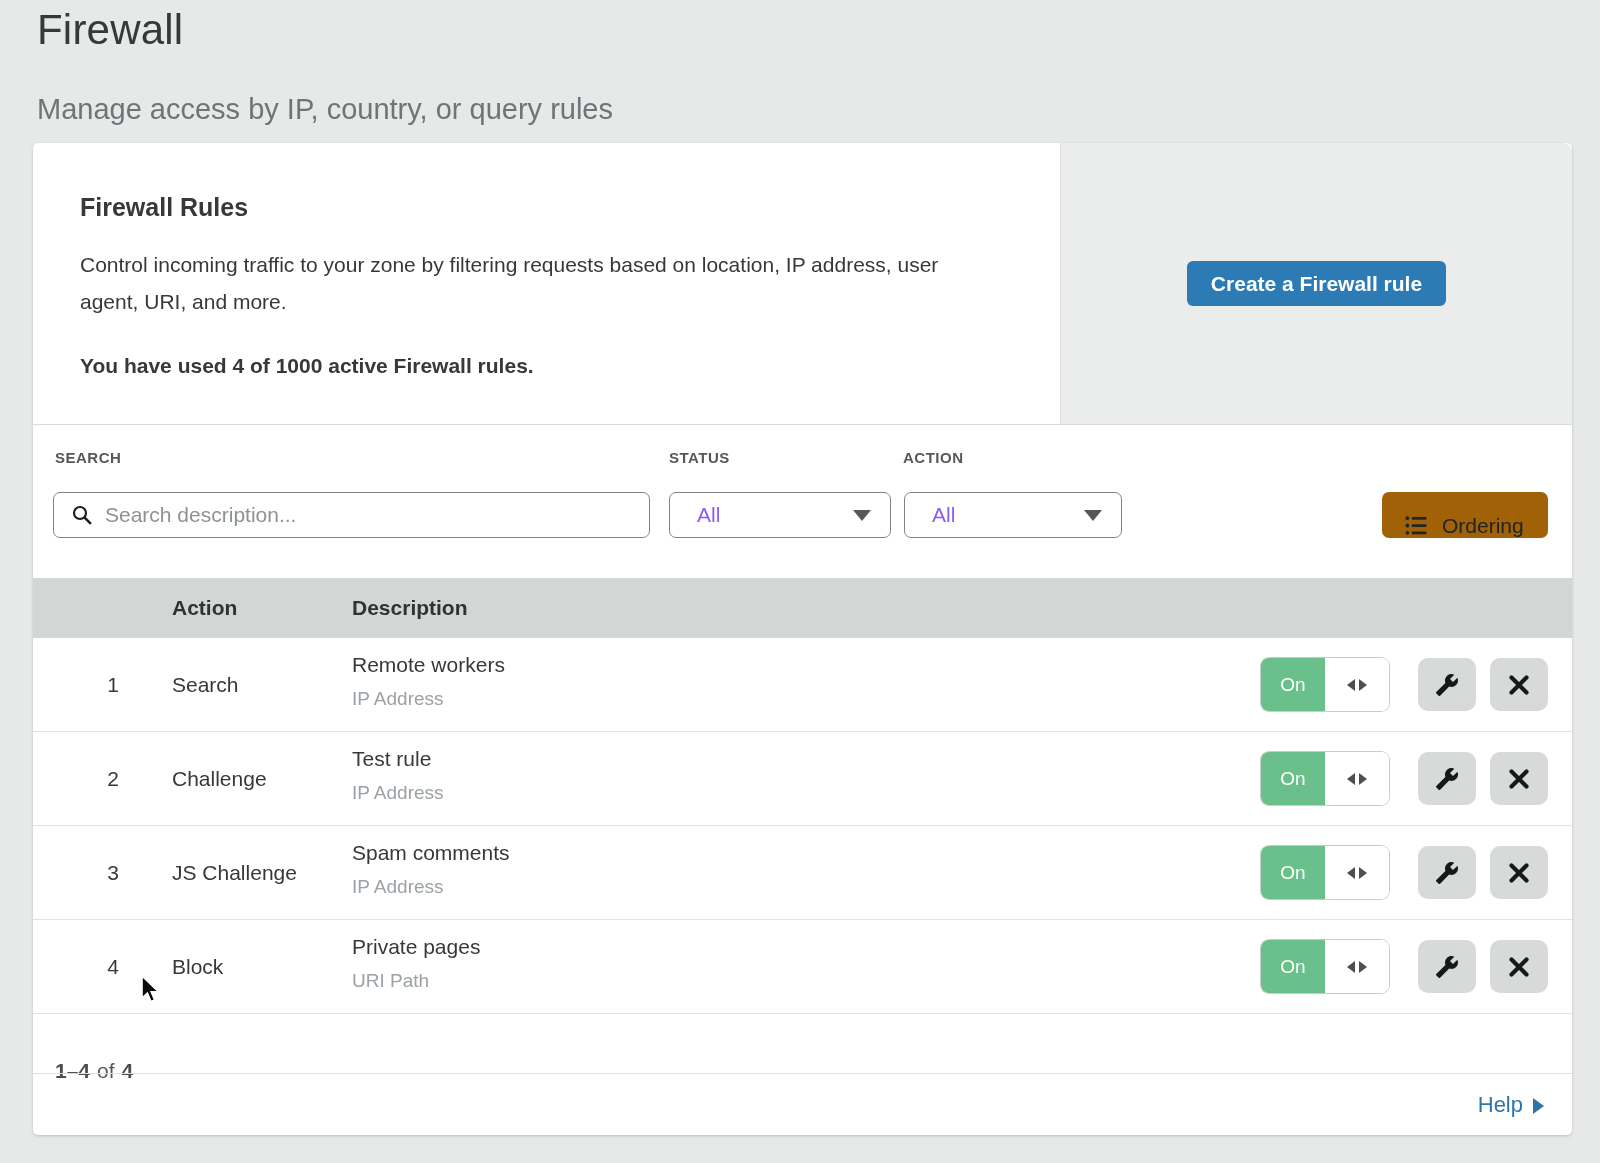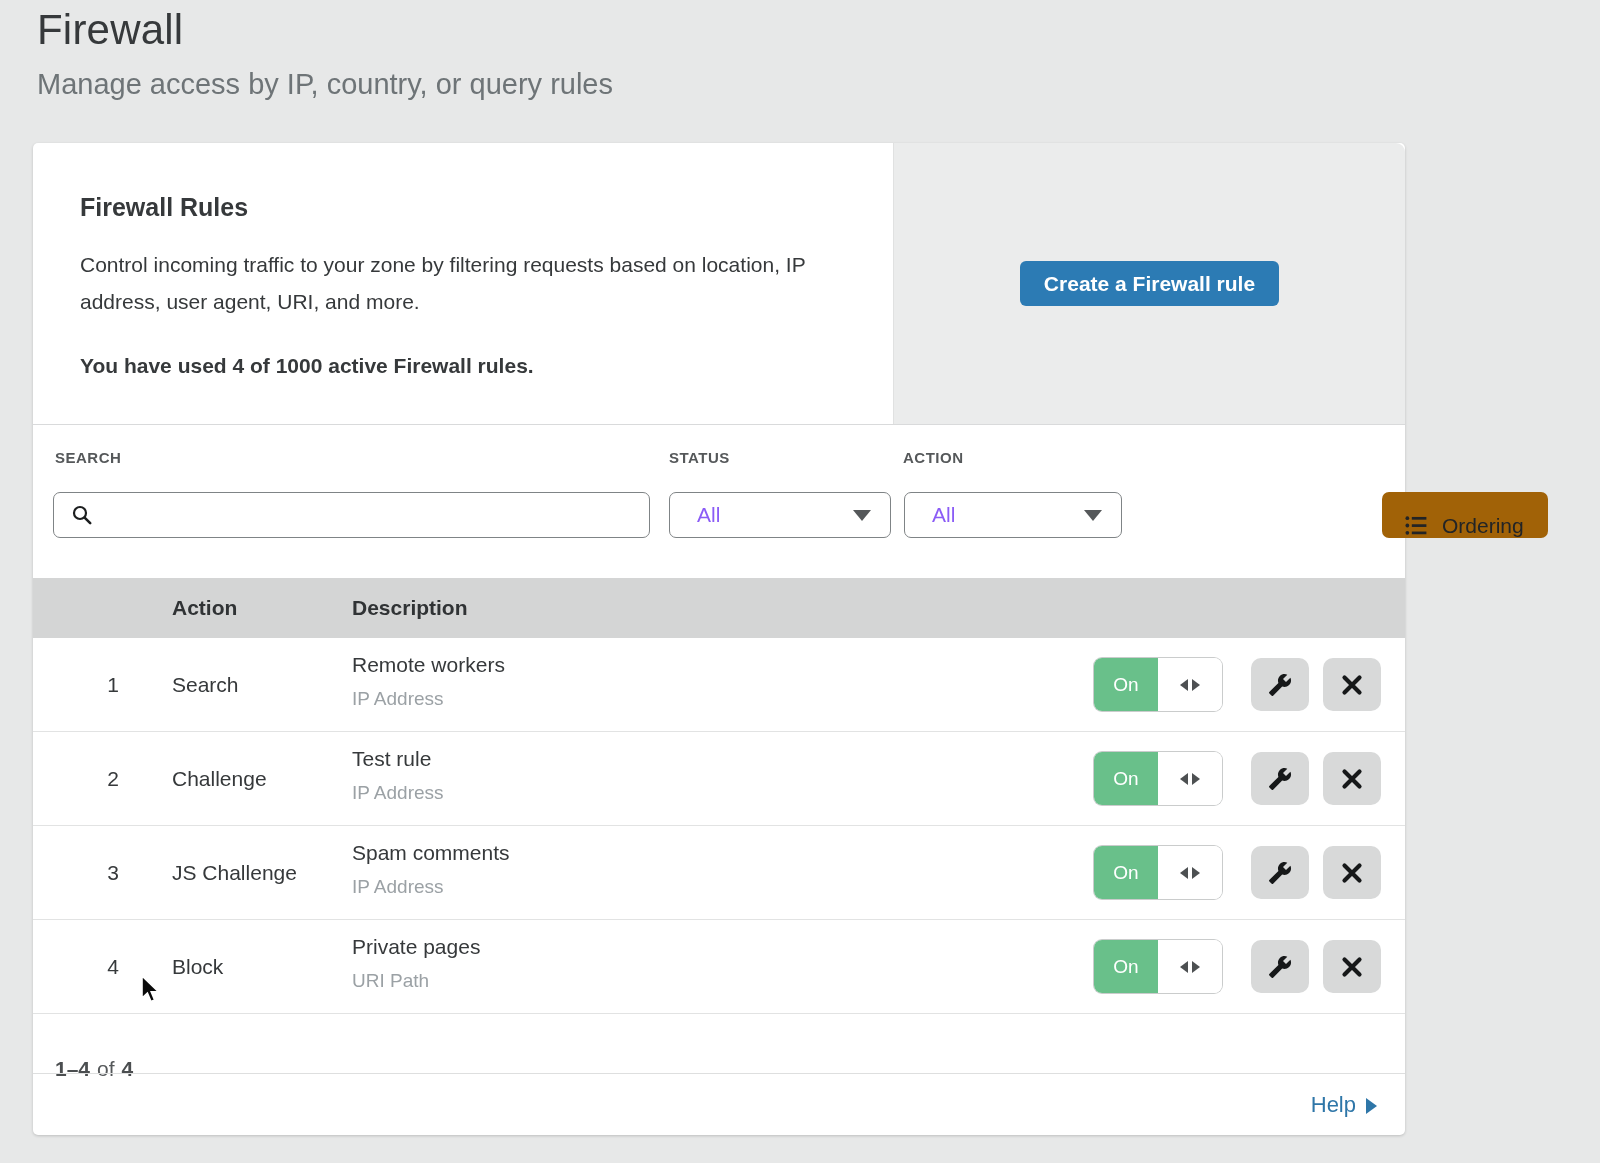--- a/index.html
+++ b/index.html
@@ -5,28 +5,27 @@
   html,body{margin:0;padding:0;}
   body{
     width:1600px;height:1163px;position:relative;overflow:hidden;
     background:#e7e8e8;
     font-family:"Liberation Sans", sans-serif;
     color:#36393b;
   }
   
   .page-header{position:absolute;left:37px;top:6px;}
   .page-title{font-size:42px;font-weight:500;color:#36393b;margin:0;letter-spacing:0.2px;}
-  .page-subtitle{font-size:29px;color:#6e7477;margin-top:14px;font-weight:400;}
+  .page-subtitle{font-size:29px;color:#6e7477;margin-top:39px;font-weight:400;}
 
   
   .card{
-    position:absolute;left:33px;top:143px;width:1328px;height:992px;
+    position:absolute;left:33px;top:143px;width:1539px;height:992px;
     background:#ffffff;border-radius:5px;
     box-shadow:0 1px 3px rgba(0,0,0,0.18);
-    padding-left:44px;
   }
   .card-top{
     position:absolute;left:0;top:0;width:100%;height:282px;
     display:flex;border-bottom:1px solid #d9dadb;box-sizing:border-box;
     border-radius:9px 9px 0 0;overflow:hidden;
   }
   .card-top-left{flex:1;padding:50px 60px 0 47px;box-sizing:border-box;}
   .overview-title{font-size:25px;font-weight:700;margin:0 0 24px 0;color:#36393b;}
   .overview-desc{font-size:21px;line-height:37px;margin:0 0 34px 0;max-width:945px;color:#36393b;}
   .overview-usage{font-size:21px;font-weight:700;margin:0;color:#36393b;}
@@ -97,22 +96,22 @@
   }
   .toggle-handle{width:64px;display:flex;align-items:center;justify-content:center;background:#fff;}
   .tri-l{width:0;height:0;border-top:6px solid transparent;border-bottom:6px solid transparent;border-right:8px solid #4d5052;margin-right:4px;}
   .tri-r{width:0;height:0;border-top:6px solid transparent;border-bottom:6px solid transparent;border-left:8px solid #4d5052;}
   .icon-btn{
     width:58px;height:53px;border:none;border-radius:10px;background:#d8d9d9;cursor:pointer;
     display:flex;align-items:center;justify-content:center;margin-left:14px;padding:0;
   }
   
   .pagination{
-    position:absolute;left:0;top:914px;width:100%;height:59px;
-    display:flex;align-items:flex-start;padding-left:22px;box-sizing:border-box;
+    position:absolute;left:0;top:881px;width:100%;height:59px;
+    display:flex;align-items:flex-end;padding-left:22px;box-sizing:border-box;
     font-size:21px;color:#55585a;
   }
   .pagination .bold{font-weight:700;color:#4b4e50;}
   .pagination .of{margin:0 7px;}
   .help-row{
     position:absolute;left:0;top:930px;width:100%;height:62px;border-top:1px solid #dedfdf;
     box-sizing:border-box;display:flex;align-items:center;justify-content:flex-end;
     padding-right:28px;border-radius:0 0 9px 9px;
   }
   .help-link{font-size:22px;color:#2e76a8;text-decoration:none;display:flex;align-items:center;cursor:pointer;}
@@ -143,20 +142,21 @@
 
   <div class="filters">
     <div class="filter-label lbl-search">SEARCH</div>
     <div class="control search-box">
       <span style="display:flex;">
         <svg width="22" height="22" viewBox="0 0 22 22">
             <circle cx="9" cy="9" r="6" fill="none" stroke="#1c1e1f" stroke-width="2.2"></circle>
             <line x1="13.6" y1="13.6" x2="19.2" y2="19.2" stroke="#1c1e1f" stroke-width="2.6" stroke-linecap="round"></line>
           </svg>
       </span>
+      <input type="text" placeholder="Search description..." style="">
     </div>
 
     <div class="filter-label lbl-status">STATUS</div>
     <div class="control select sel-status">
       <span class="sel-value">All</span>
       <span class="tri-down"></span>
     </div>
 
     <div class="filter-label lbl-action">ACTION</div>
     <div class="control select sel-action">

